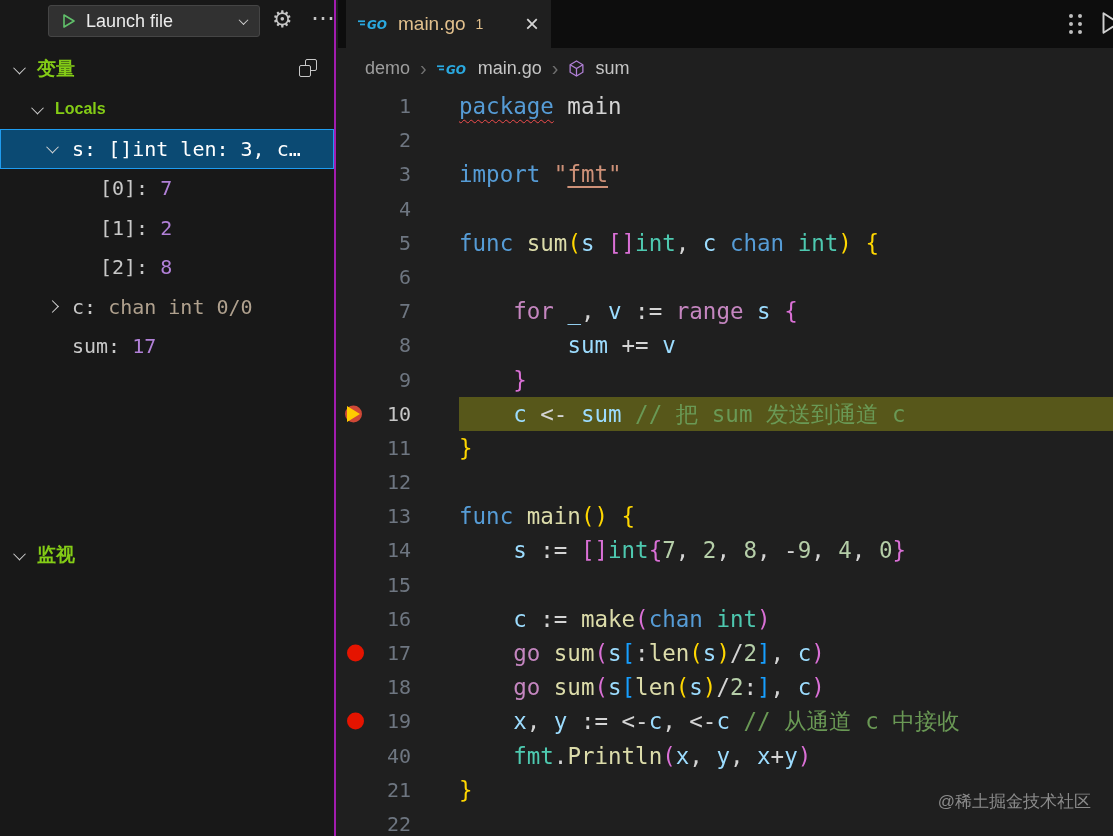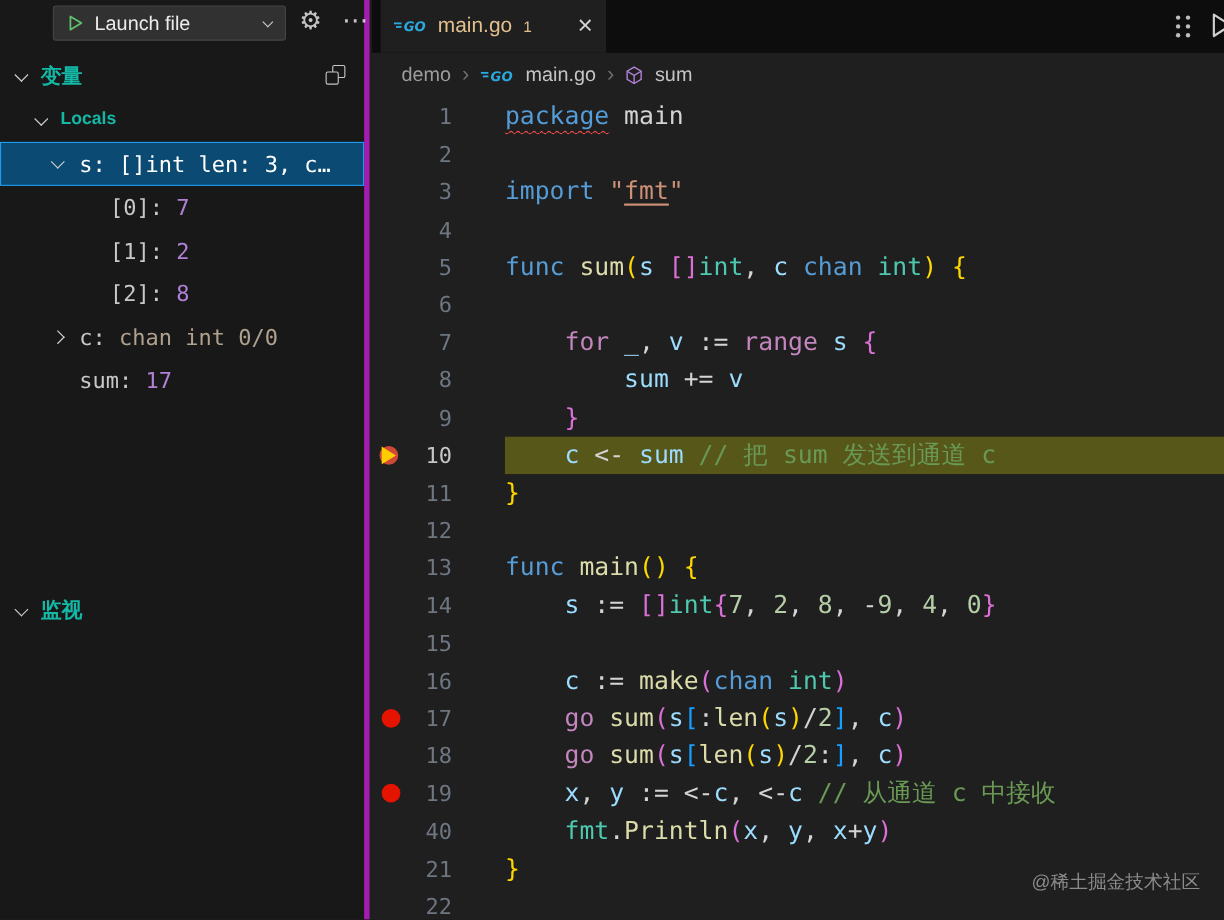--- a/index.html
+++ b/index.html
@@ -1,29 +1,29 @@
 <!DOCTYPE html>
 <html><head>
 <meta charset="utf-8">
 <style>
   *{margin:0;padding:0;box-sizing:border-box}
   html,body{width:1113px;height:836px;overflow:hidden}
   body{position:relative;background:#1f1f1f;font-family:"Liberation Sans","DejaVu Sans",sans-serif;color:#ccc}
   
-  #sidebar{position:absolute;left:0;top:0;width:336px;height:836px;background:#181818;border-right:5px solid #a21caf}
+  #sidebar{position:absolute;left:0;top:0;width:336px;height:836px;background:#181818;border-right:2px solid #a21caf}
   .launch-btn{position:absolute;left:48px;top:5px;width:212px;height:32px;background:#313131;border:1px solid #454545;border-radius:3px;display:flex;align-items:center;gap:10px;padding:0 12px;cursor:pointer}
   .launch-label{color:#ececec;font-size:18px;white-space:nowrap}
   .play-ic{flex:none}
   .chev{display:inline-block;width:9px;height:9px;border-right:1.8px solid #cfcfcf;border-bottom:1.8px solid #cfcfcf}
   .chev.down{transform:rotate(45deg) translate(-1px,-1px)}
   .chev.right{transform:rotate(-45deg)}
   .chev.small{width:7px;height:7px;margin-left:auto}
   .gear{position:absolute;left:272px;top:6px;font-size:23px;color:#c5c5c5;cursor:pointer;font-family:"DejaVu Sans",sans-serif}
   .more{position:absolute;left:311px;top:4px;font-size:24px;color:#c5c5c5;cursor:pointer;font-family:"DejaVu Sans",sans-serif}
-  .sec-hdr{position:absolute;left:0;width:100%;height:30px;display:flex;align-items:center;gap:13px;padding-left:15px;color:#14b8a6;font-weight:bold;font-size:19px}
+  .sec-hdr{position:absolute;left:0;width:100%;height:30px;display:flex;align-items:center;gap:13px;padding-left:15px;color:#84cc16;font-weight:bold;font-size:19px}
   #vars-hdr{top:54px}
   #locals-hdr{top:94px;padding-left:33px;font-size:16px}
   #watch-hdr{top:540px}
   .copy-icon{position:absolute;right:17px;top:59px;width:18px;height:18px;cursor:pointer}
   .copy-icon i{position:absolute;display:block;border:1.6px solid #c8c8c8;border-radius:2px;width:12px;height:12px}
   .copy-icon i.back{right:0;top:0}
   .copy-icon i.front{left:0;bottom:0;background:#181818}
   #var-list{position:absolute;top:129px;left:0;width:100%}
   .var-row{height:39.5px;display:flex;align-items:center;font-family:"DejaVu Sans Mono",monospace;font-size:20px;cursor:pointer;white-space:pre}
   .var-row.lvl1{padding-left:48px}

